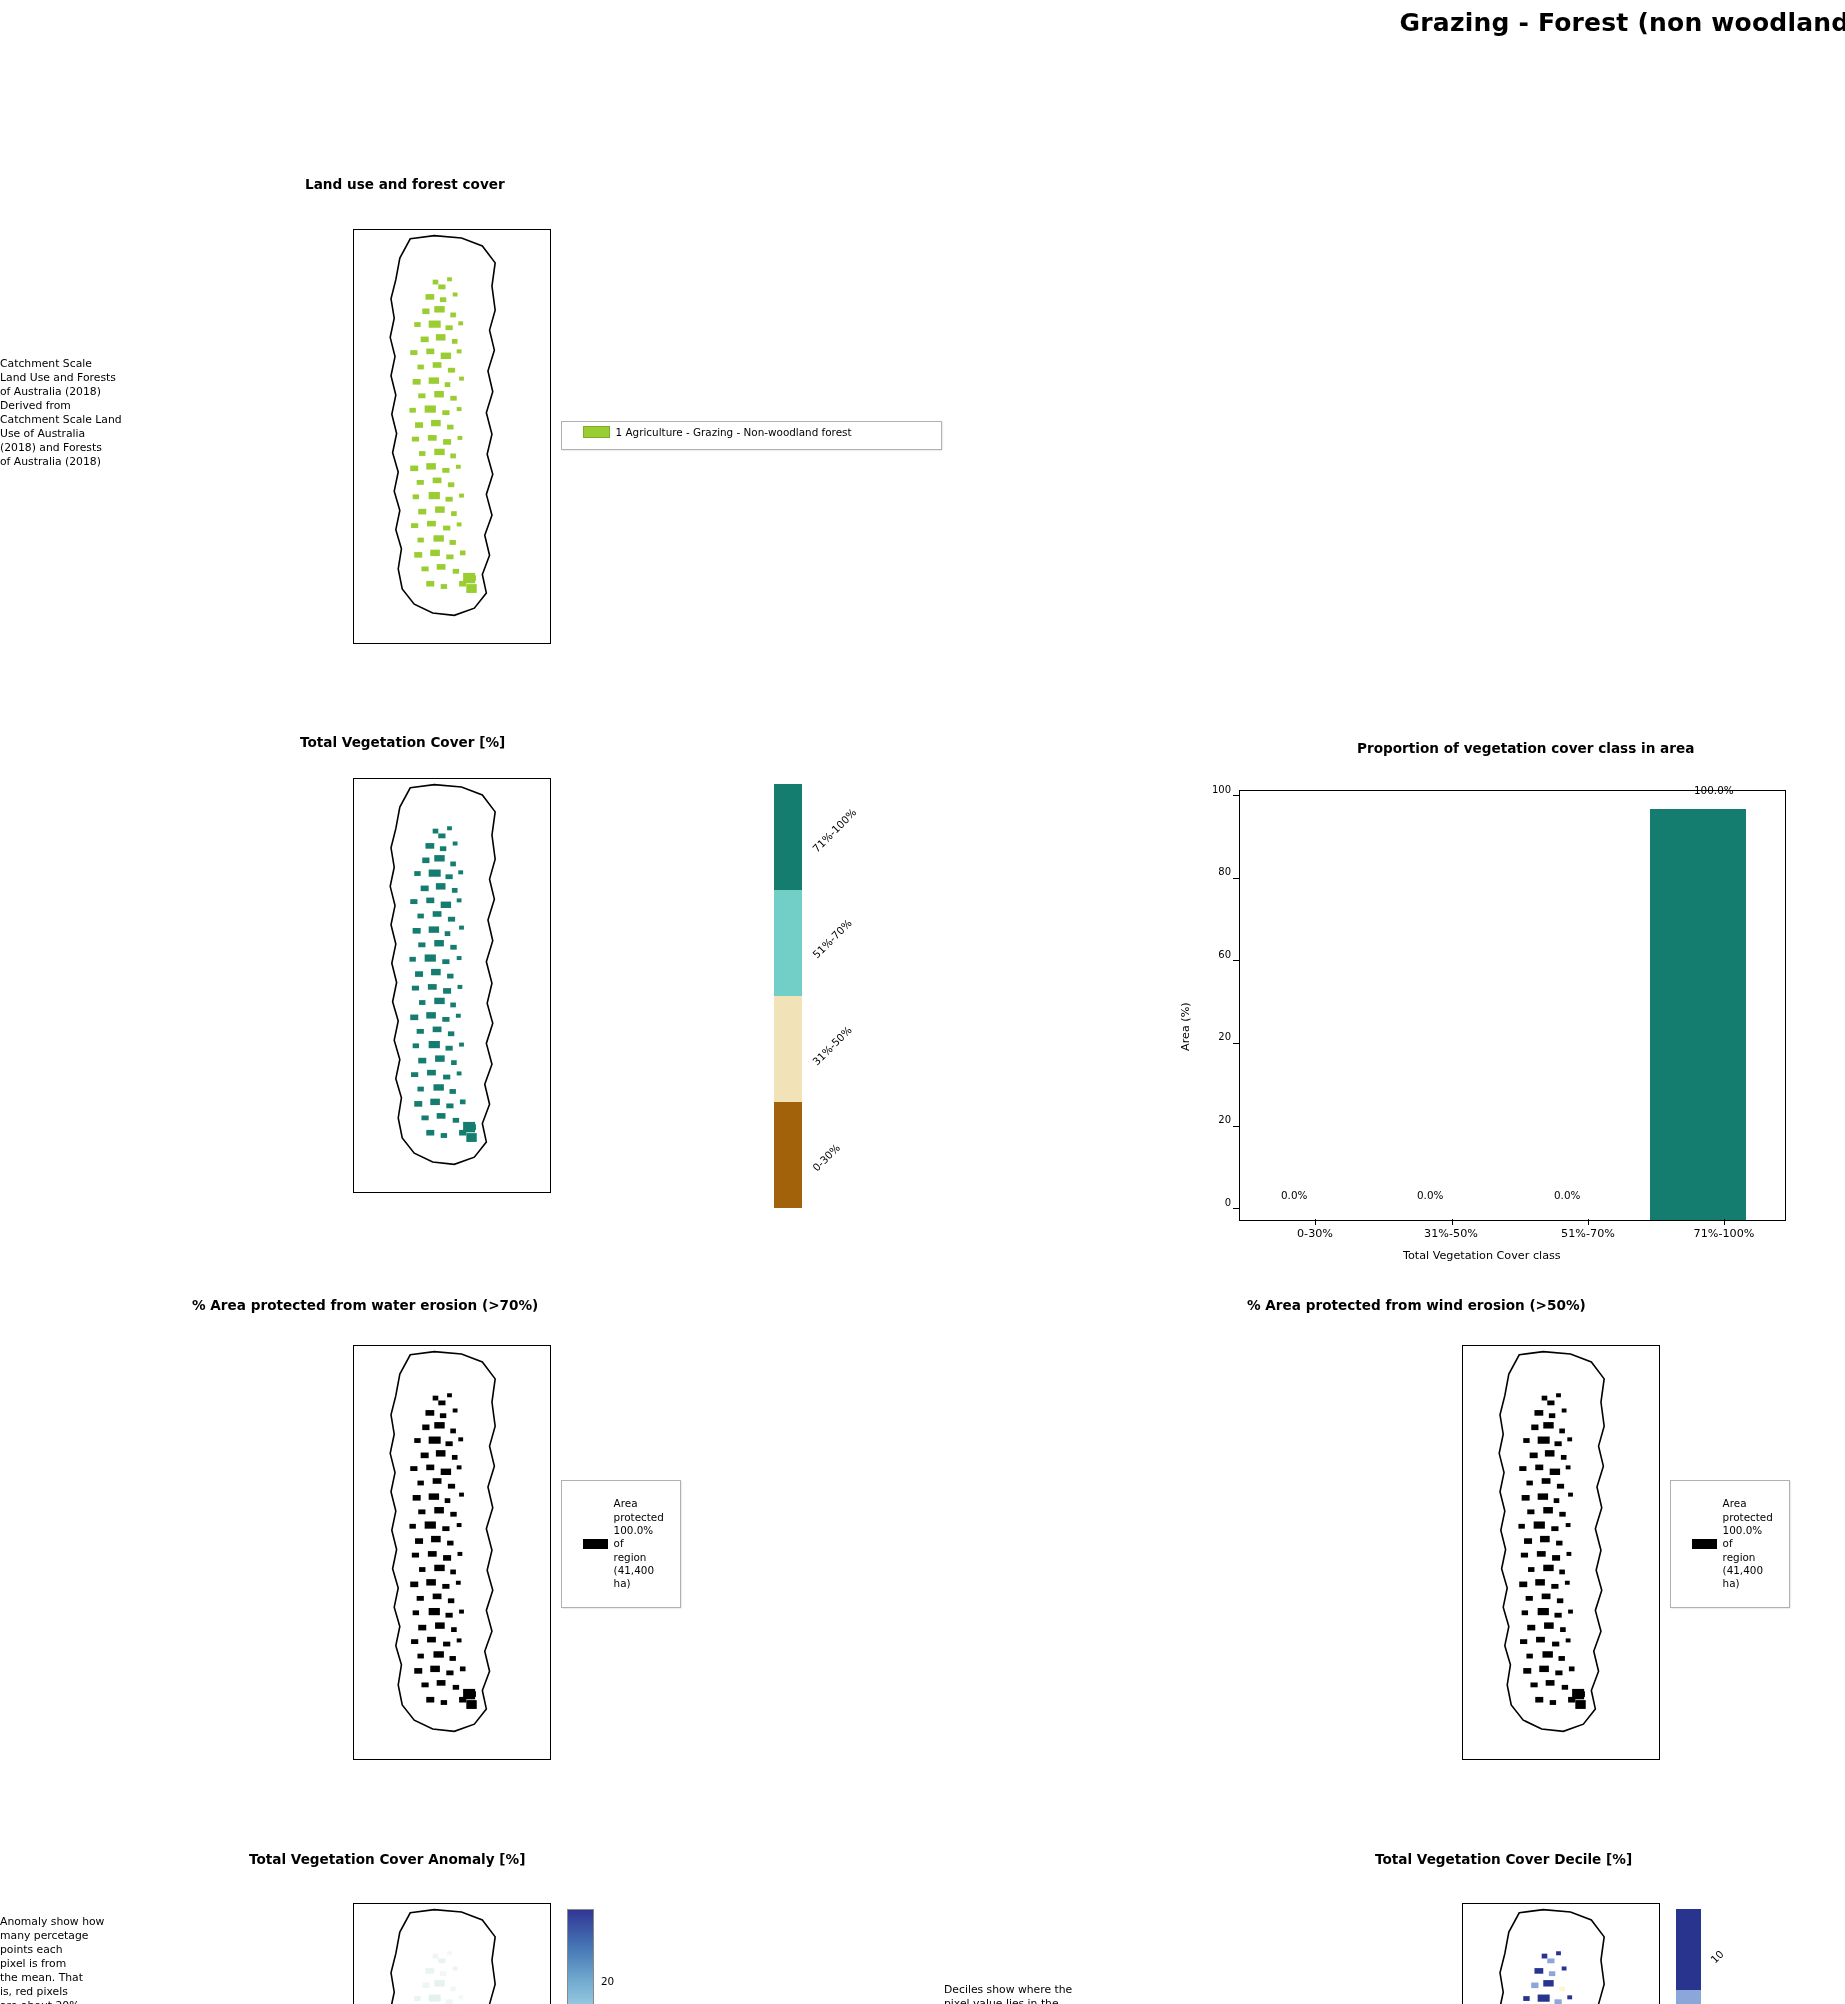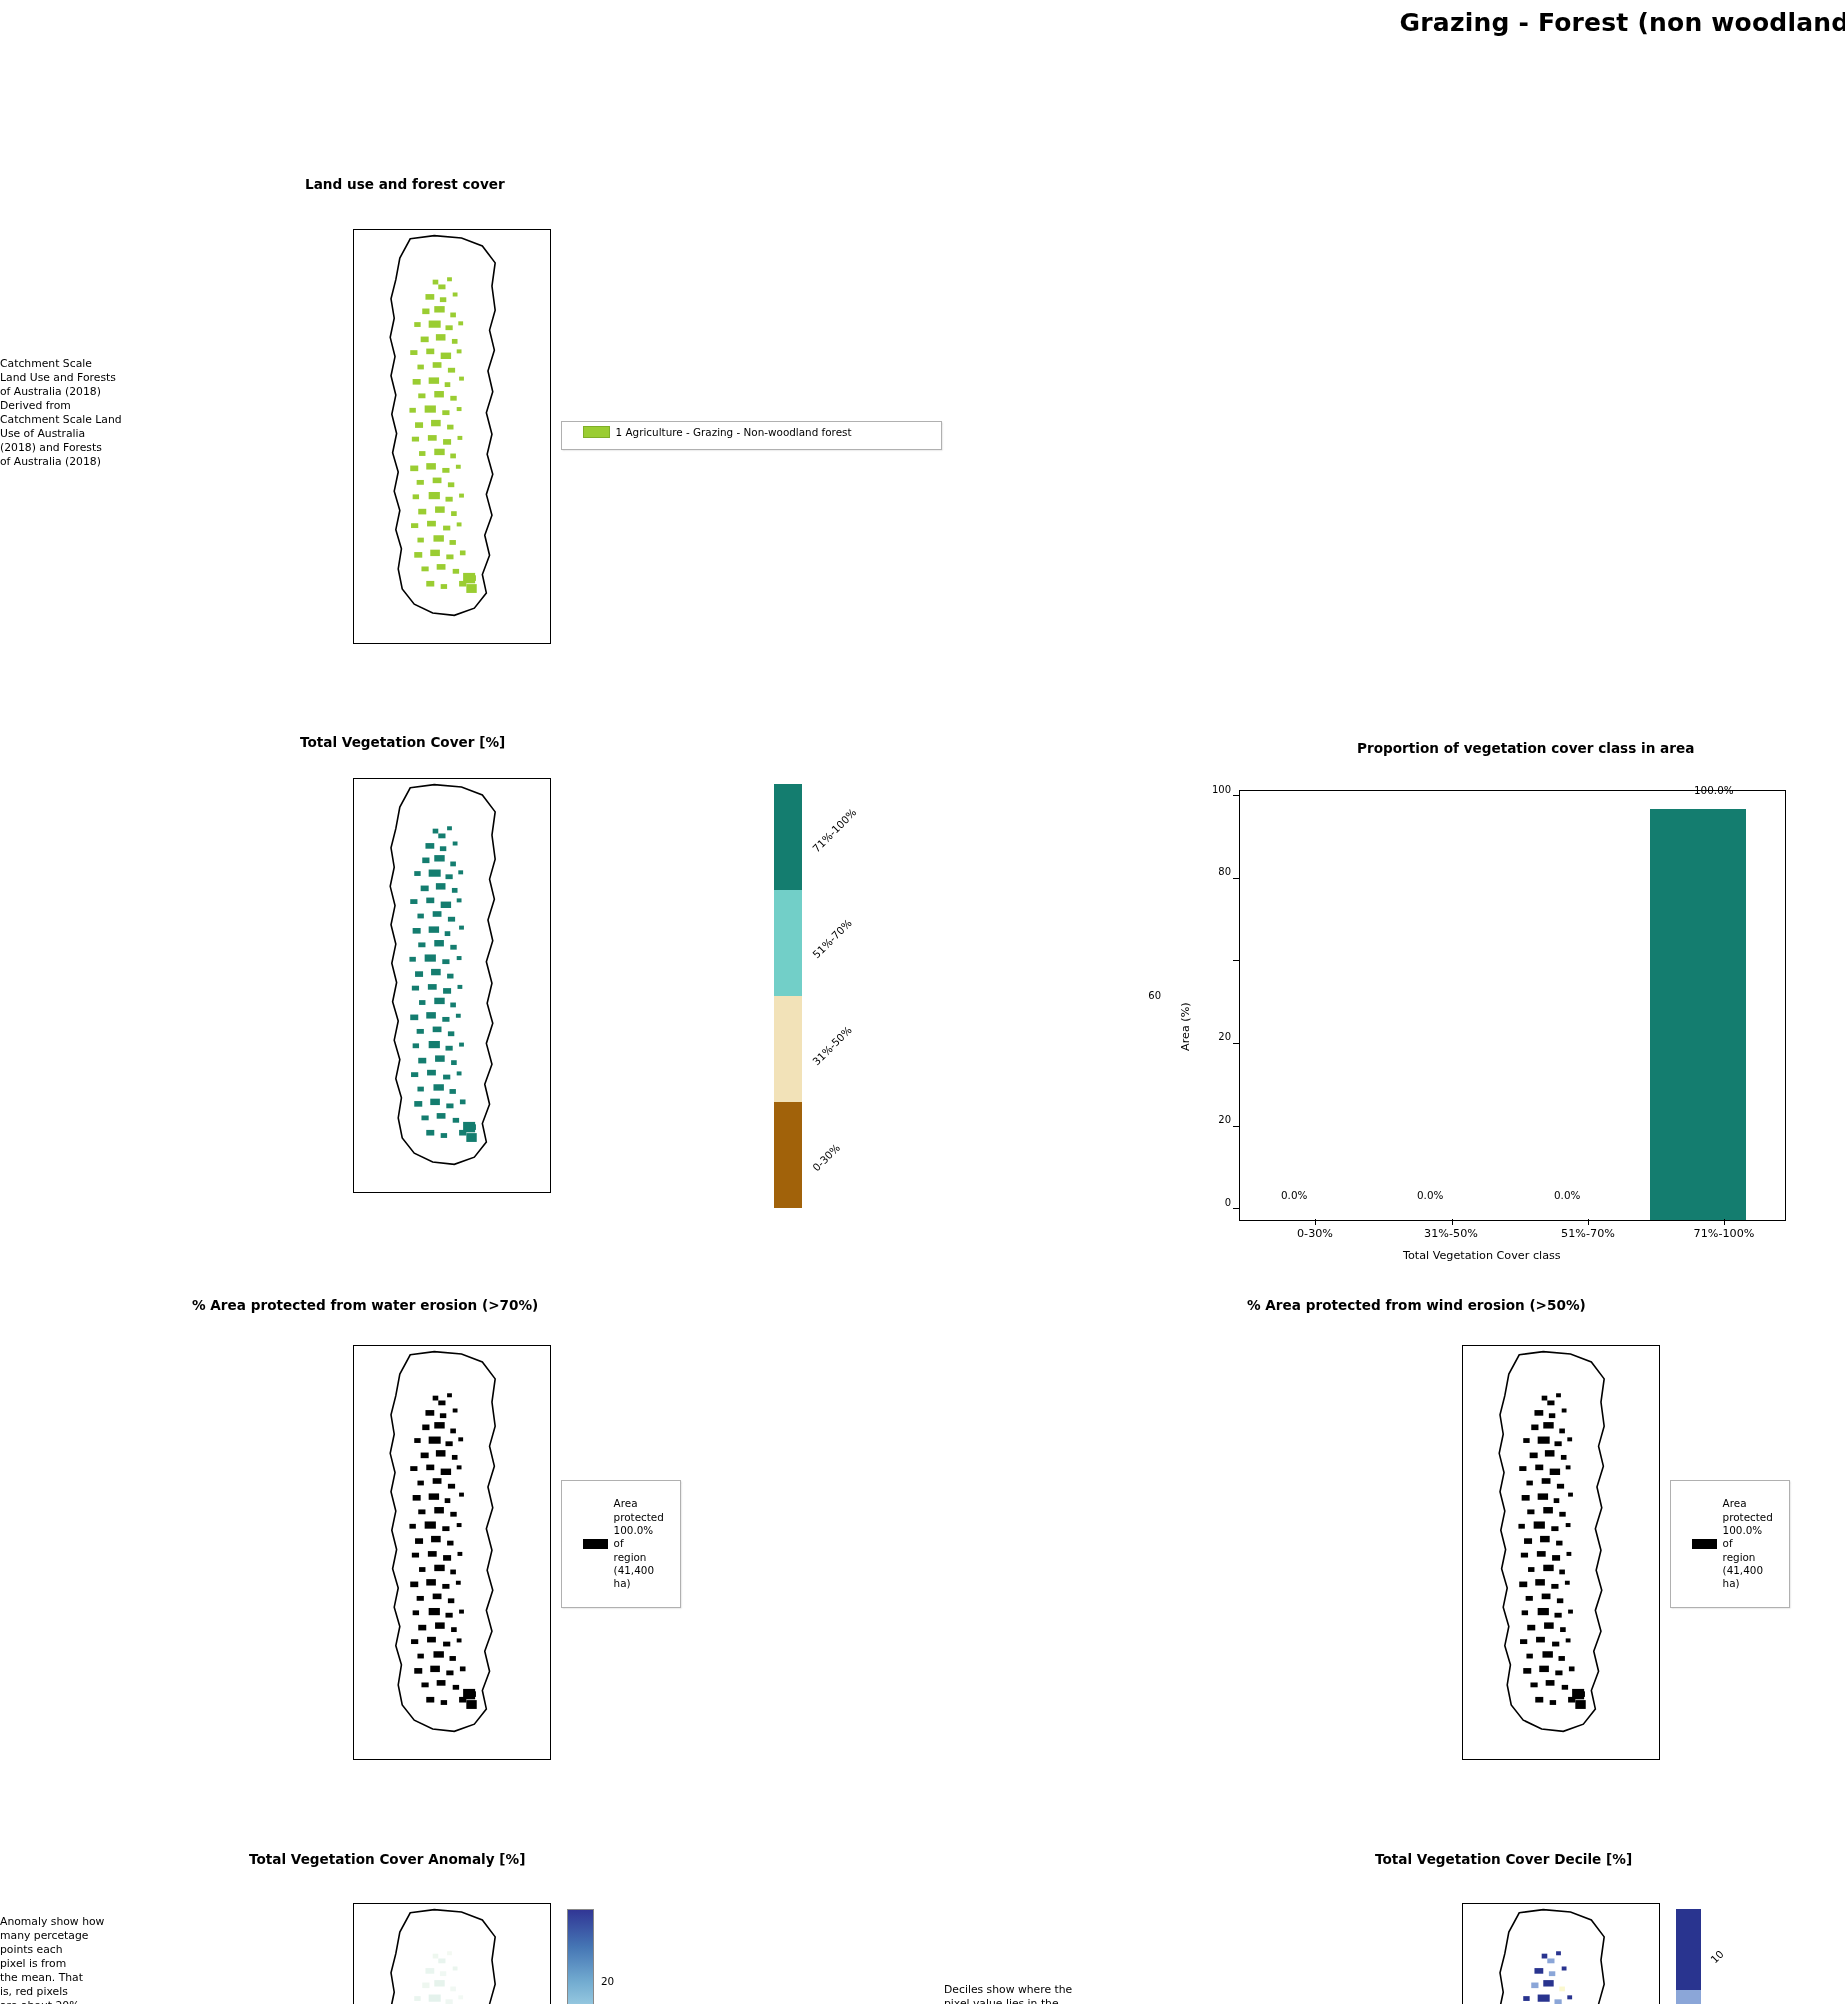--- a/index.html
+++ b/index.html
@@ -335,21 +335,21 @@
   <div class="bar-rect" style="left:410px; width:96px; height:411px; background:#147d6f;"></div>
 </div>
 
 <div class="abs bar-value" style="left:1281px; top:1189px;">0.0%</div>
 <div class="abs bar-value" style="left:1417px; top:1189px;">0.0%</div>
 <div class="abs bar-value" style="left:1554px; top:1189px;">0.0%</div>
 <div class="abs bar-value" style="left:1694px; top:784px;">100.0%</div>
 
 <div class="abs axis-tick-y" style="left:1197px; top:784px; width:34px;">100</div>
 <div class="abs axis-tick-y" style="left:1197px; top:866px; width:34px;">80</div>
-<div class="abs axis-tick-y" style="left:1127px; top:949px; width:34px;margin-top:41px;">60</div>
+<div class="abs axis-tick-y" style="left:1197px; top:949px; width:34px;">60</div>
 <div class="abs axis-tick-y" style="left:1197px; top:1031px; width:34px;">20</div>
 <div class="abs axis-tick-y" style="left:1197px; top:1114px; width:34px;">20</div>
 <div class="abs axis-tick-y" style="left:1197px; top:1197px; width:34px;">0</div>
 
 <div class="abs tickmark" style="left:1233px; top:795px; width:5.6px; height:1.2px;"></div>
 <div class="abs tickmark" style="left:1233px; top:878px; width:5.6px; height:1.2px;"></div>
 <div class="abs tickmark" style="left:1233px; top:960px; width:5.6px; height:1.2px;"></div>
 <div class="abs tickmark" style="left:1233px; top:1043px; width:5.6px; height:1.2px;"></div>
 <div class="abs tickmark" style="left:1233px; top:1126px; width:5.6px; height:1.2px;"></div>
 <div class="abs tickmark" style="left:1233px; top:1208px; width:5.6px; height:1.2px;"></div>

